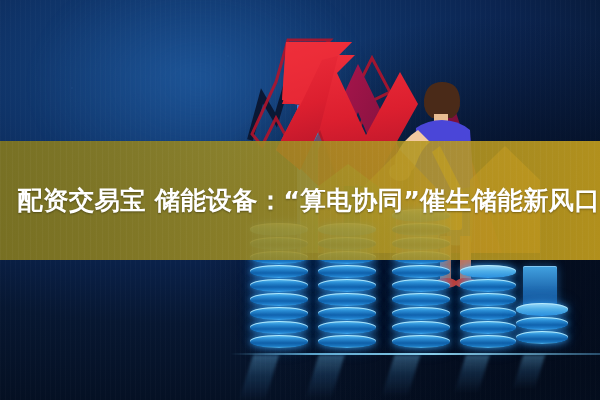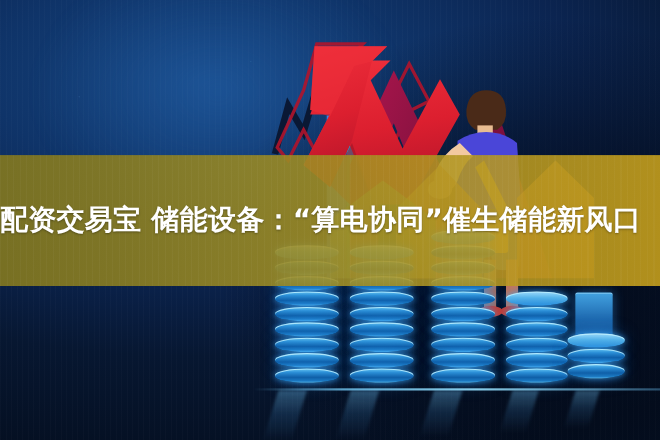--- a/index.html
+++ b/index.html
@@ -137,21 +137,21 @@
       rgba(0,0,0,0) 6px);
   }
   .title-wrap {
     position: absolute;
     left: 0;
     top: 141px;
     width: 600px;
     height: 119px;
     display: flex;
     flex-direction: column;
-    align-items: flex-start;
+    align-items: flex-end;
     justify-content: center;
     gap: 2px;
   }
   .title-line {
     color: #ffffff;
     font-size: 25.5px;
     font-weight: 700;
     line-height: 1.22;
     letter-spacing: .2px;
     white-space: nowrap;

